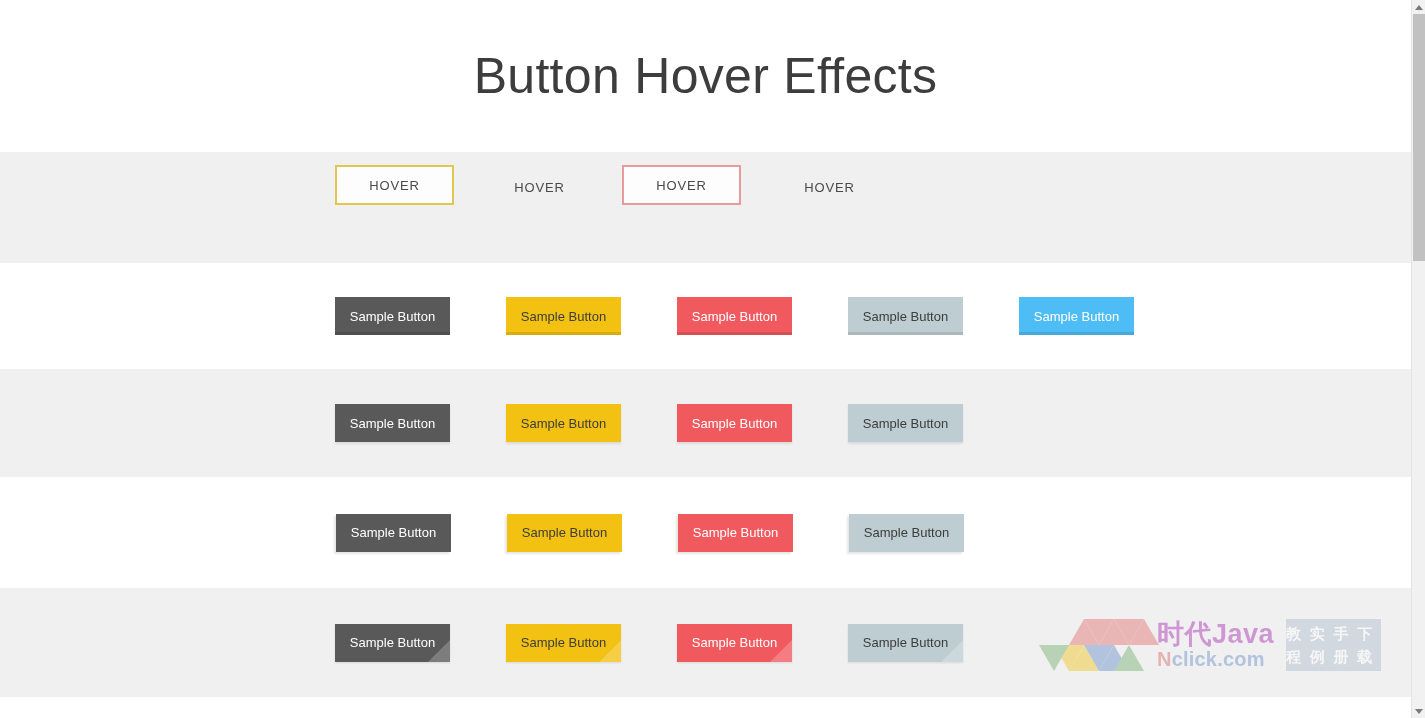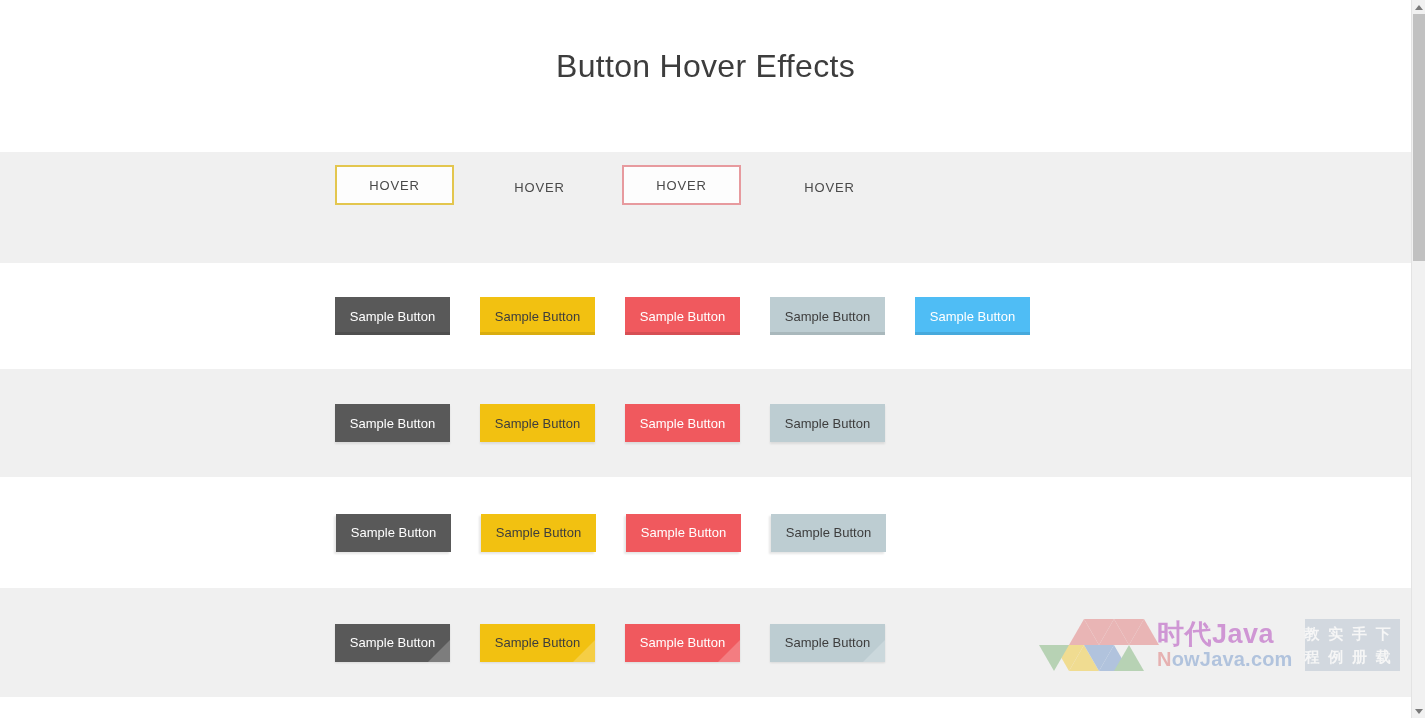--- a/index.html
+++ b/index.html
@@ -27,21 +27,21 @@
   }
 
   
   .header {
     height: 152px;
     background: #ffffff;
     text-align: center;
     padding-top: 48px;
   }
   .page-title {
-    font-size: 32px;
+    font-size: 50px;
     font-weight: 400;
     color: #3d3d3d;
     letter-spacing: 0.3px;
     line-height: 1.15;
     margin: 0;
   }
   .page-subtitle {
     font-size: 20px;
     font-weight: 400;
     color: #b4b4b4;
@@ -66,21 +66,21 @@
     position: absolute;
     left: 335px;
     top: 0;
     height: 100%;
     display: flex;
     align-items: center;
   }
   .btn-row.row1 { align-items: flex-start; padding-top: 13px; }
 
   .slot {
-    width: 145px;
+    width: 171px;
     display: flex;
     align-items: center;
     justify-content: flex-start;
     position: relative;
   }
 
   
   .btn {
     position: relative;
     width: 115px;
@@ -402,21 +402,21 @@
         <span class="tri up" style="color:#f2c111; left:26px;  top:26px;"></span>
         <span class="tri down" style="color:#5b86c4; left:41px;  top:26px;"></span>
         <span class="tri up" style="color:#5b86c4; left:56px;  top:26px;"></span>
         <span class="tri down" style="color:#6aaa64; left:-4px;  top:26px;"></span>
         <span class="tri up" style="color:#6aaa64; left:71px;  top:26px;"></span>
         <span class="tri up" style="color:#e06666; left:86px;  top:0px;"></span>
         <span class="tri down" style="color:#e06666; left:71px;  top:0px;"></span>
       </div>
       <div class="wm-text">
         <div class="wm-line1">时代Java</div>
-        <div class="wm-line2"><span class="hl">N</span><span>owJava.com</span></div>
+        <div class="wm-line2"><span class="hl">N</span><span>click.com</span></div>
       </div>
       <div class="wm-badge">
         <span>教程</span>
         <span>实例</span>
         <span>手册</span>
         <span>下载</span>
       </div>
     </div>
 
   </div>

